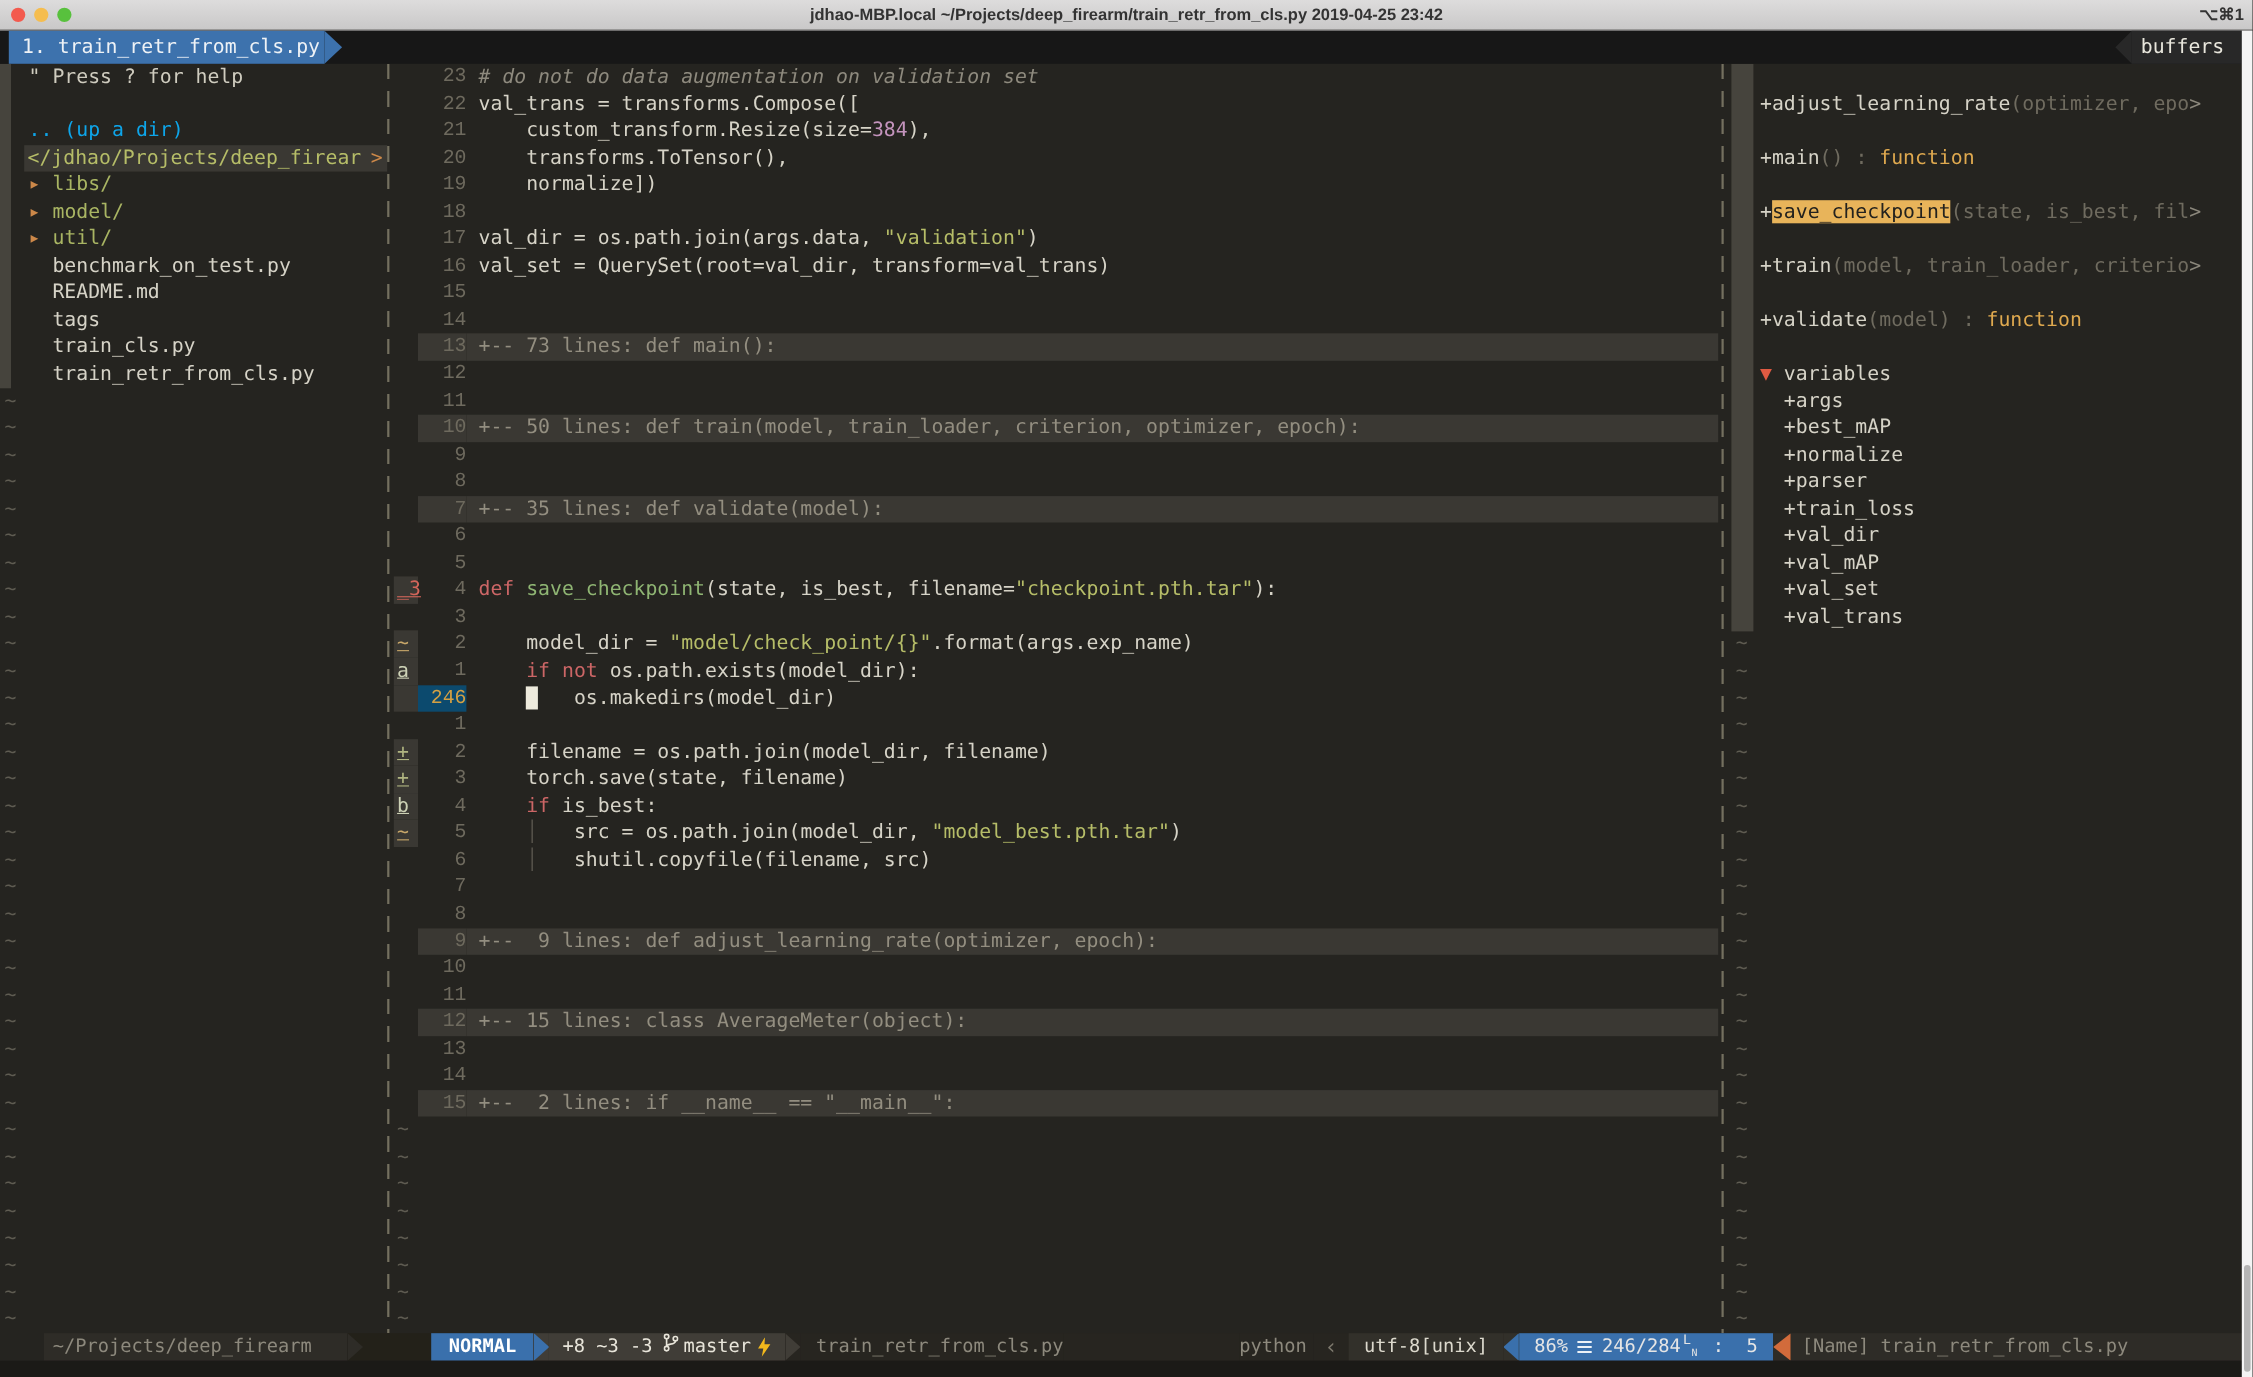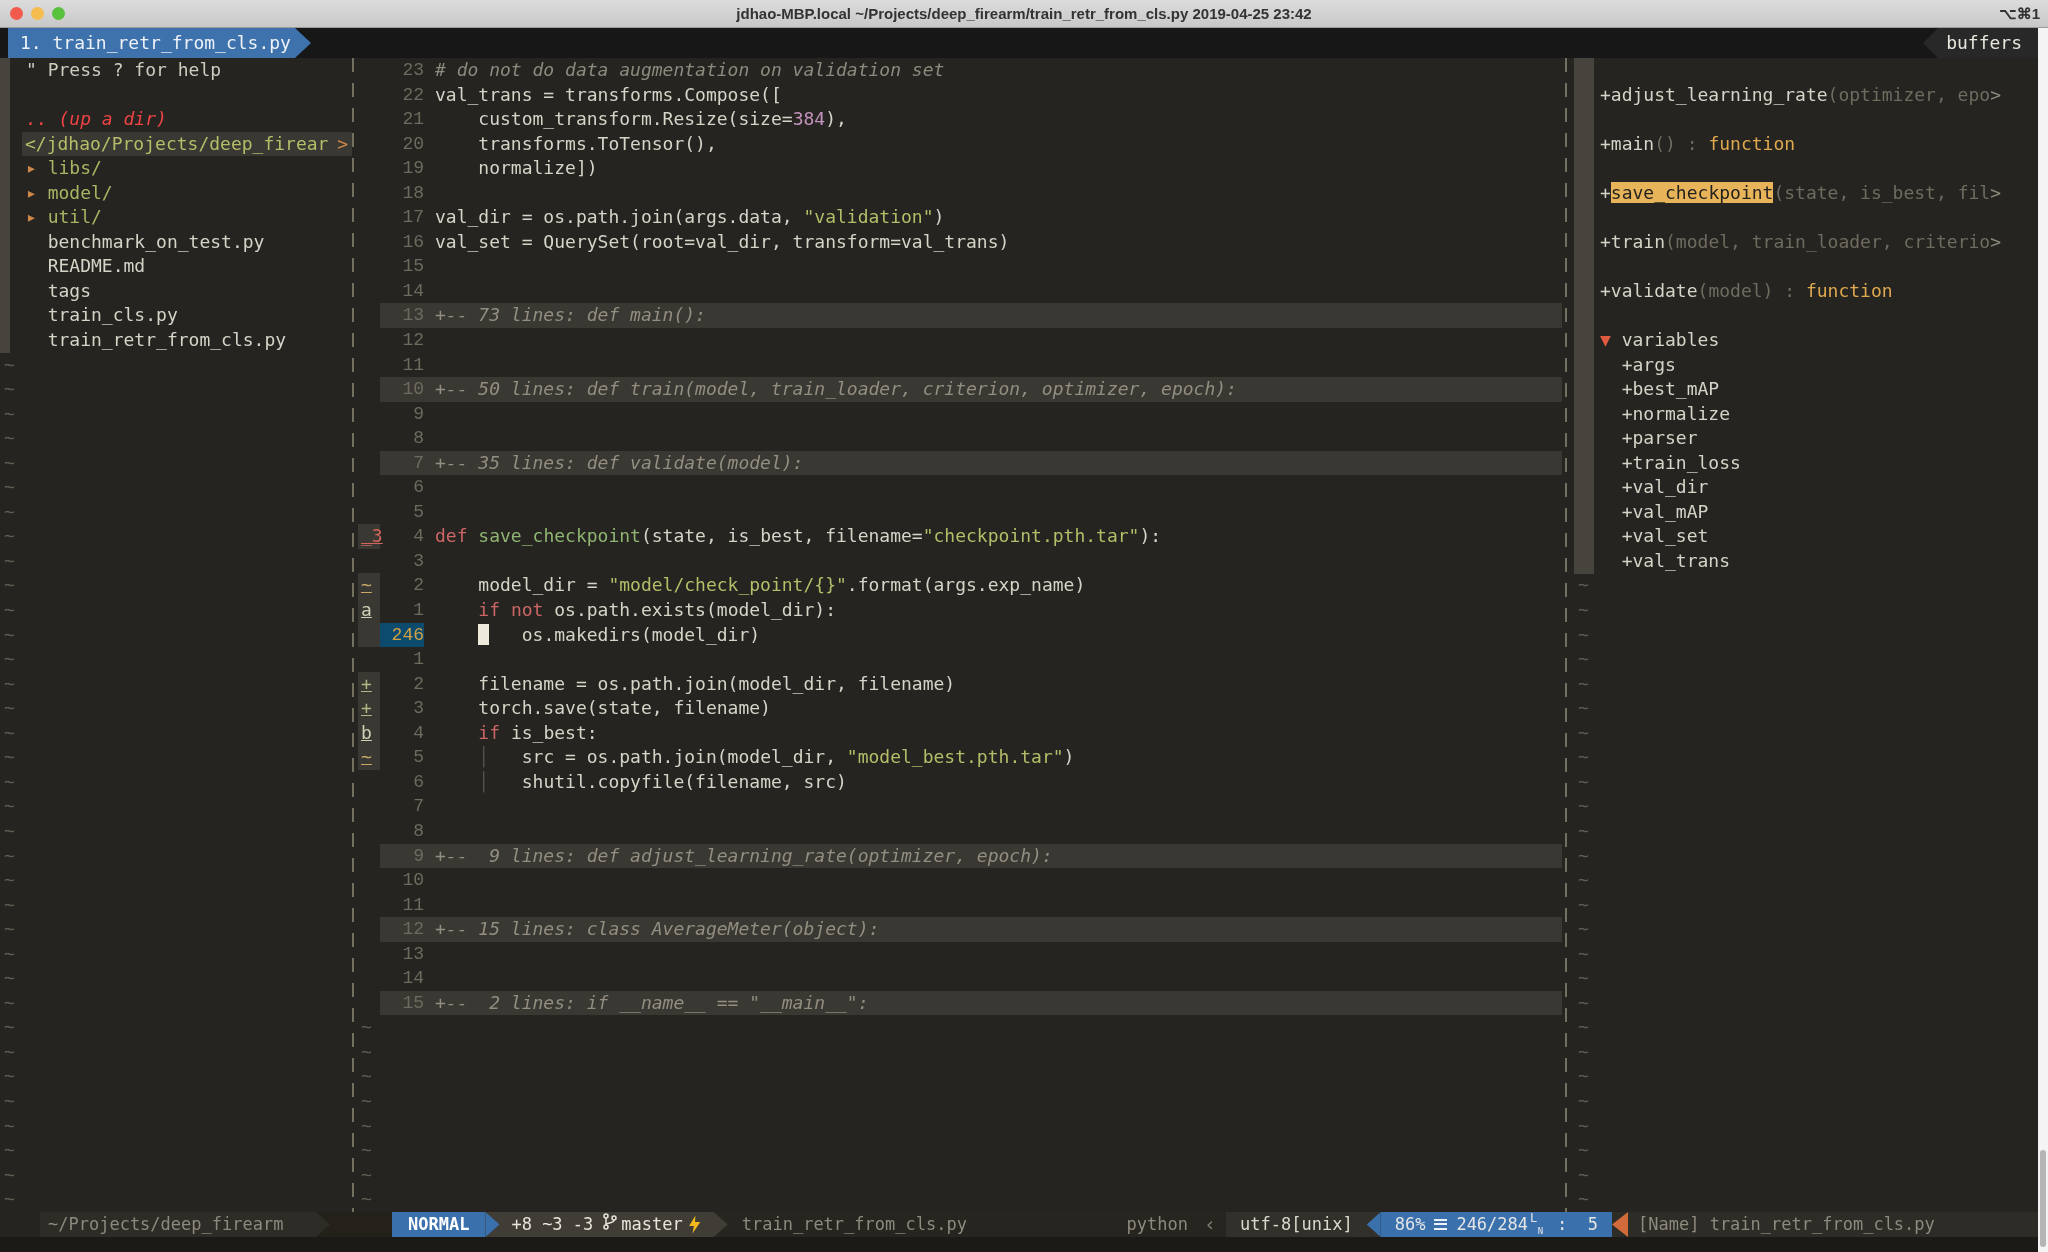--- a/index.html
+++ b/index.html
@@ -34,36 +34,36 @@
   .vsep{position:absolute;top:0;bottom:0;width:2px;
         background:repeating-linear-gradient(to bottom,#74705f 0 14px,transparent 14px 25px);}
   .vsep.l{left:352px;}.vsep.r{left:1565px;}
   .tree-strip{position:absolute;left:0;top:0;width:10px;height:295px;background:#46443d;}
   .tag-strip{position:absolute;left:2px;top:0;width:20px;height:516px;background:#46443d;}
   
   .row{height:24.55px;line-height:24.55px;white-space:pre;font-size:18px;color:#d6d3c7;}
   
   .t-row{padding-left:26px;position:relative;}
   .t-help{color:#cfccbf;}
-  .t-dim{color:#ef4444;font-style:italic;}
+  .t-dim{color:#0ea5e9;}
   .t-root{background:#3a3833;color:#b6bd68;margin-left:22px;padding-left:3px;}
   .t-trunc{position:absolute;right:4px;color:#cc8849;}
   .t-arrow{color:#cc8849;}
   .t-dir{color:#a9b563;}
   .t-file{color:#d6d3c7;}
   .t-tilde{color:#5f5c52;padding-left:4px;}
   
   .e-row{display:flex;}
   .e-sign{width:22px;padding-left:3px;box-sizing:border-box;}
   .e-sign.has{background:#3a3833;text-decoration:underline;}
   .s-del{color:#d3655a;}.s-chg{color:#c9a86a;}.s-add{color:#b0b581;}.s-mark{color:#ccd1b5;}
   .e-num{width:44px;text-align:right;color:#6e6a5e;font-family:Liberation Mono, monospace;}
   .e-body{flex:1;padding-left:11px;}
   .e-row.fold .e-num,.e-row.fold .e-body{background:#3a3833;}
-  .e-row.fold .e-body{color:#938e80;font-style:italic;}
+  .e-row.fold .e-body{color:#938e80;}
   .e-row.cur .e-num{background:#0c4a6e;color:#d4a043;}
   .e-row.cur .e-sign{background:#3a3833;}
   .e-tilde{color:#5f5c52;padding-left:3px;}
   .kw{color:#cc6666;}
   .str{color:#b6bd68;}
   .num2{color:#c494bd;}
   .fn{color:#8fb573;}
   .cmt{color:#8e8a7e;font-style:italic;}
   .guide{color:#55524a;}
   .curblk{background:#edeadc;color:#252420;}

